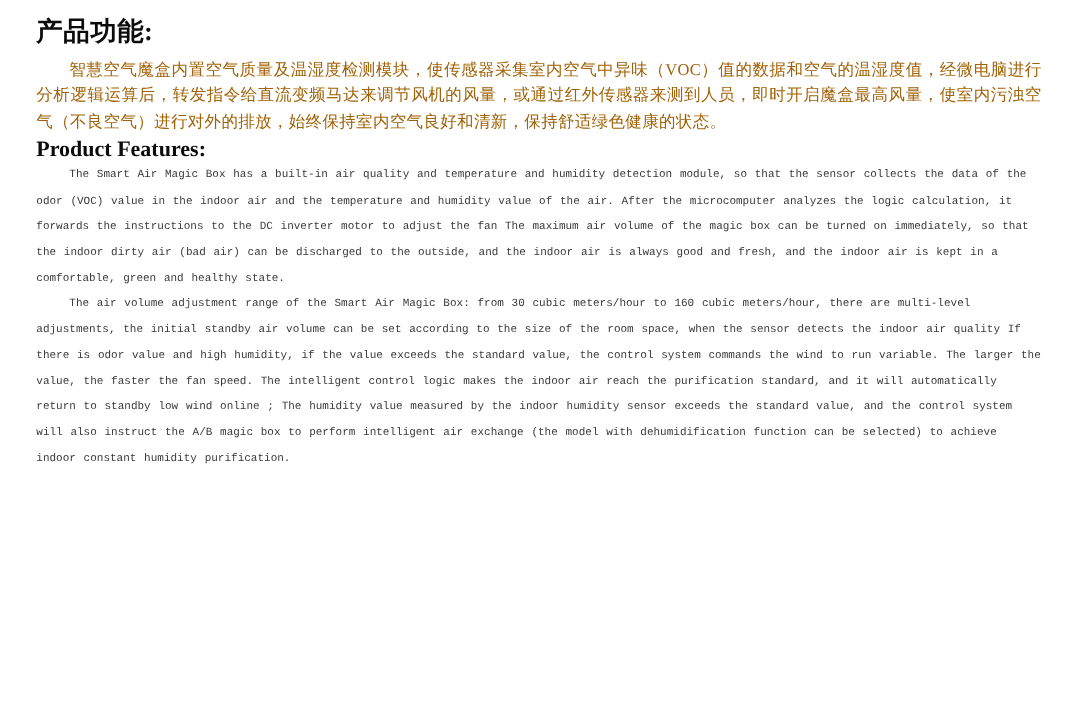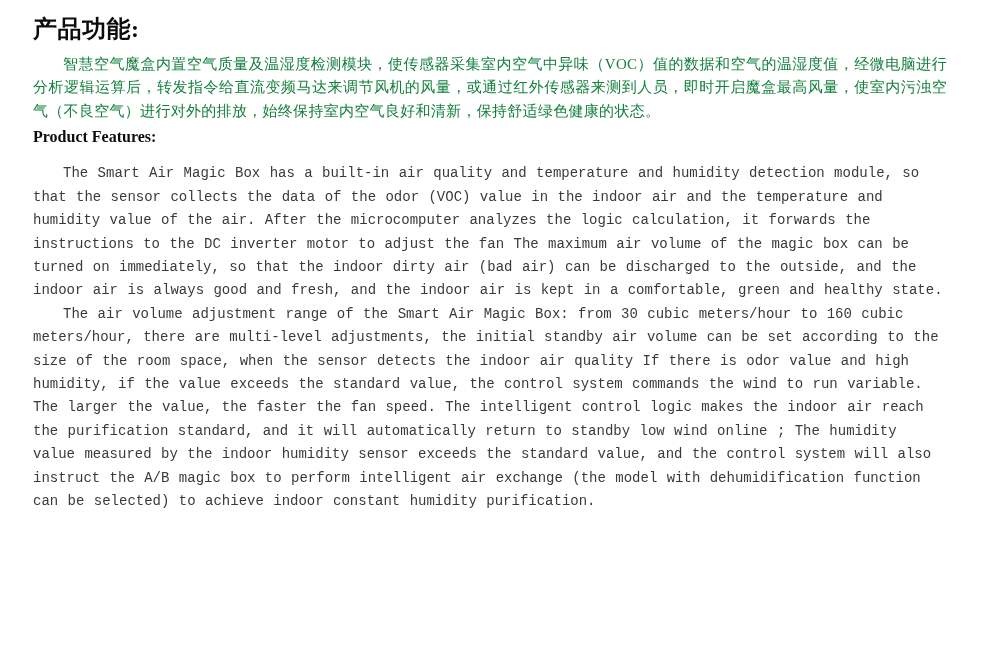--- a/index.html
+++ b/index.html
@@ -25,37 +25,37 @@
     font-size: 24px;
     line-height: 30px;
     color: #0c0c0c;
     margin: 0 0 9px 0;
     letter-spacing: 0.5px;
   }
   p.zh {
     font-family: "Liberation Serif", "DejaVu Serif", serif;
     font-size: 15px;
     line-height: 23.3px;
-    color: #15803d;
+    color: #a16207;
     margin: 0;
     text-indent: 2em;
     text-align: justify;
     letter-spacing: 0.3px;
   }
   .title-en {
     font-family: "Liberation Serif", "DejaVu Serif", serif;
     font-weight: bold;
-    font-size: 16px;
+    font-size: 20px;
     line-height: 23.4px;
     color: #0c0c0c;
-    margin: 2px 0 14px 0;
+    margin: 2px 0 0 0;
   }
   p.en {
     font-family: "Liberation Mono", "DejaVu Sans Mono", monospace;
-    font-size: 14px;
+    font-size: 10px;
     line-height: 23.4px;
     color: #3a3a3a;
     margin: 0;
     text-indent: 30px;
     word-spacing: 1px;
     text-align: left;
   }
 </style>
 </head>
 <body>

